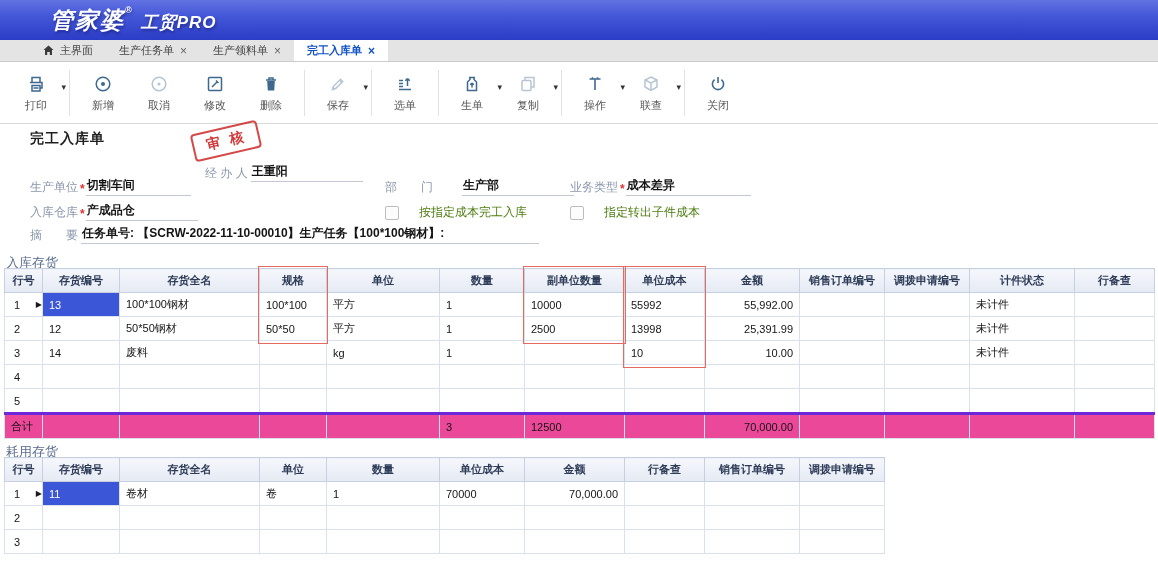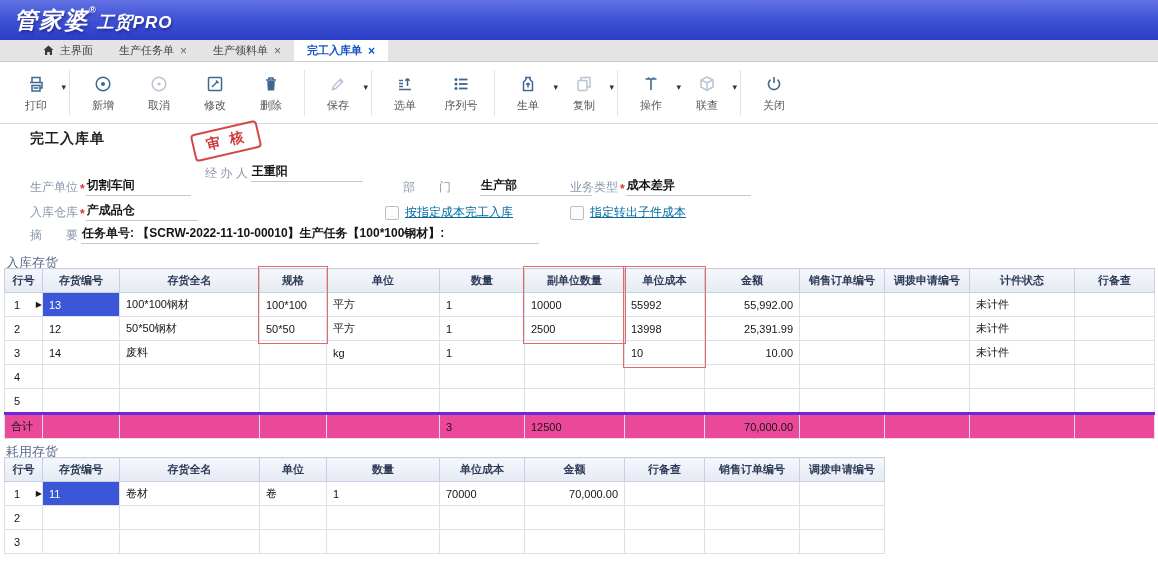--- a/index.html
+++ b/index.html
@@ -6,23 +6,23 @@
   body{
     width:1158px;height:575px;overflow:hidden;position:relative;
     background:#fff;font-family:"Liberation Sans","DejaVu Sans",sans-serif;
     -webkit-font-smoothing:antialiased;
   }
   
   .topbar{position:absolute;left:0;top:0;width:100%;height:40px;
     background:linear-gradient(180deg,#6272e2 0%,#4457d8 40%,#2b3cc6 100%);}
   .logo{position:absolute;left:14px;top:5px;color:#fff;font-style:italic;font-weight:bold;
     text-shadow:1px 2px 3px rgba(0,0,60,.4);white-space:nowrap;}
-  .logo-main{font-size:23px;letter-spacing:2px;}
+  .logo-main{font-size:23px;letter-spacing:2px;margin-left:36px;}
   .logo-reg{font-size:9px;vertical-align:top;}
-  .logo-sub{font-size:17px;margin-left:1px;letter-spacing:1px;}
+  .logo-sub{font-size:17px;margin-left:9px;letter-spacing:1px;}
   
   .tabbar{position:absolute;left:0;top:40px;width:100%;height:22px;background:#e4e4e4;
     border-bottom:1px solid #ccc;display:flex;align-items:stretch;padding-left:30px;
     font-size:11px;color:#444;box-sizing:border-box;}
   .tab{display:flex;align-items:center;gap:6px;padding:0 13px;white-space:nowrap;}
   .tab .x{color:#666;font-size:12px;line-height:1;}
   .tab.active{background:#fff;color:#1253c4;font-weight:bold;}
   .tab.active .x{color:#1253c4;}
   .homeicon{display:inline-flex;}
   
@@ -39,21 +39,21 @@
   .title{position:absolute;left:30px;top:130px;font-size:14px;font-weight:bold;color:#1f1f1f;letter-spacing:1px;}
   .stamp{position:absolute;left:192px;top:127px;transform:rotate(-13deg);
     border:2px solid rgba(204,40,40,.85);border-radius:4px;color:rgba(204,40,40,.92);
     font-size:14px;font-weight:bold;padding:3px 4px 3px 12px;letter-spacing:10px;background:rgba(255,255,255,.05);}
   
   .field{position:absolute;display:flex;align-items:flex-end;font-size:12px;white-space:nowrap;}
   .flabel{color:#8a96ac;white-space:pre;}
   .star{color:#e03232;font-weight:bold;margin:0 1px 0 2px;}
   .fvalue{color:#141414;font-weight:bold;border-bottom:1px solid #c3c7cf;
     padding:0 3px 1px 1px;box-sizing:border-box;}
-  .cb{position:absolute;display:flex;align-items:center;gap:6px;font-size:12px;color:#0369a1;text-decoration:underline;}
+  .cb{position:absolute;display:flex;align-items:center;gap:20px;font-size:12px;color:#4d7c0f;}
   .cbbox{width:12px;height:12px;border:1px solid #bdbdbd;background:#fcfcfc;border-radius:2px;flex:none;}
   
   .seclabel{position:absolute;left:6px;font-size:13px;color:#5c6d8e;}
   
   .twrap{position:absolute;left:4px;}
   table{border-collapse:collapse;table-layout:fixed;font-size:11px;}
   th{background:linear-gradient(#f5f7fb,#e5eaf4);border:1px solid #c7d0e1;height:23px;
     font-weight:bold;color:#2e3c58;text-align:center;padding:0 7px;overflow:hidden;white-space:nowrap;}
   td{border:1px solid #dbe1ec;height:23px;padding:0 6px;color:#141414;background:#fff;
     overflow:hidden;white-space:nowrap;text-align:left;}
@@ -156,33 +156,20 @@
   </div>
   <div class="sep"></div>
   <div class="tbtn">
     <span class="ticon">
       <svg width="20" height="20" viewBox="0 0 20 20" fill="none" stroke="currentColor" stroke-width="1.5">
           <path d="M4 15.5h12M12.5 12V4.5m0 0L10.3 6.7M12.5 4.5l2.2 2.2M4 6.5h4M4 9.5h4M4 12.5h4"></path>
         </svg>
     </span>
     <span class="tlabel">选单</span>
   </div>
-  <div class="tbtn">
-    <span class="ticon">
-      <svg width="20" height="20" viewBox="0 0 20 20" fill="currentColor" stroke="none">
-          <circle cx="5" cy="5.5" r="1.5"></circle>
-          <circle cx="5" cy="10" r="1.5"></circle>
-          <circle cx="5" cy="14.5" r="1.5"></circle>
-          <rect x="8" y="4.6" width="8.5" height="1.8"></rect>
-          <rect x="8" y="9.1" width="8.5" height="1.8"></rect>
-          <rect x="8" y="13.6" width="8.5" height="1.8"></rect>
-        </svg>
-    </span>
-    <span class="tlabel">序列号</span>
-  </div>
   <div class="sep"></div>
   <div class="tbtn">
     <span class="ticon">
       <svg width="20" height="20" viewBox="0 0 20 20" fill="none" stroke="currentColor" stroke-width="1.5">
           <path d="M7 3.5h6M8 3.5v2L5.5 8v8.5h9V8L12 5.5v-2"></path>
           <path d="M10 13.5V9m0 0l-1.8 1.8M10 9l1.8 1.8"></path>
         </svg>
     </span>
     <span class="tlabel">生单</span>
     <span class="caret">▾</span>
@@ -235,21 +222,21 @@
 <div class="field" style="left:30px;top:177px;">
   <span class="flabel">生产单位</span>
     <span class="star">*</span>
     <span class="fvalue" style="min-width:105px;">切割车间</span>
 </div>
 <div class="field" style="left:205px;top:163px;">
   <span class="flabel">经 办 人</span>
     <span class="star"></span>
     <span class="fvalue" style="min-width:112px;">王重阳</span>
 </div>
-<div class="field" style="left:403px;top:177px;gap:13px;">
+<div class="field" style="left:385px;top:177px;gap:13px;">
   <span class="flabel">部　　门</span>
     <span class="star"></span>
     <span class="fvalue" style="min-width:112px;">生产部</span>
 </div>
 <div class="field" style="left:570px;top:177px;">
   <span class="flabel">业务类型</span>
     <span class="star">*</span>
     <span class="fvalue" style="min-width:125px;">成本差异</span>
 </div>
 <div class="field" style="left:30px;top:202px;">

